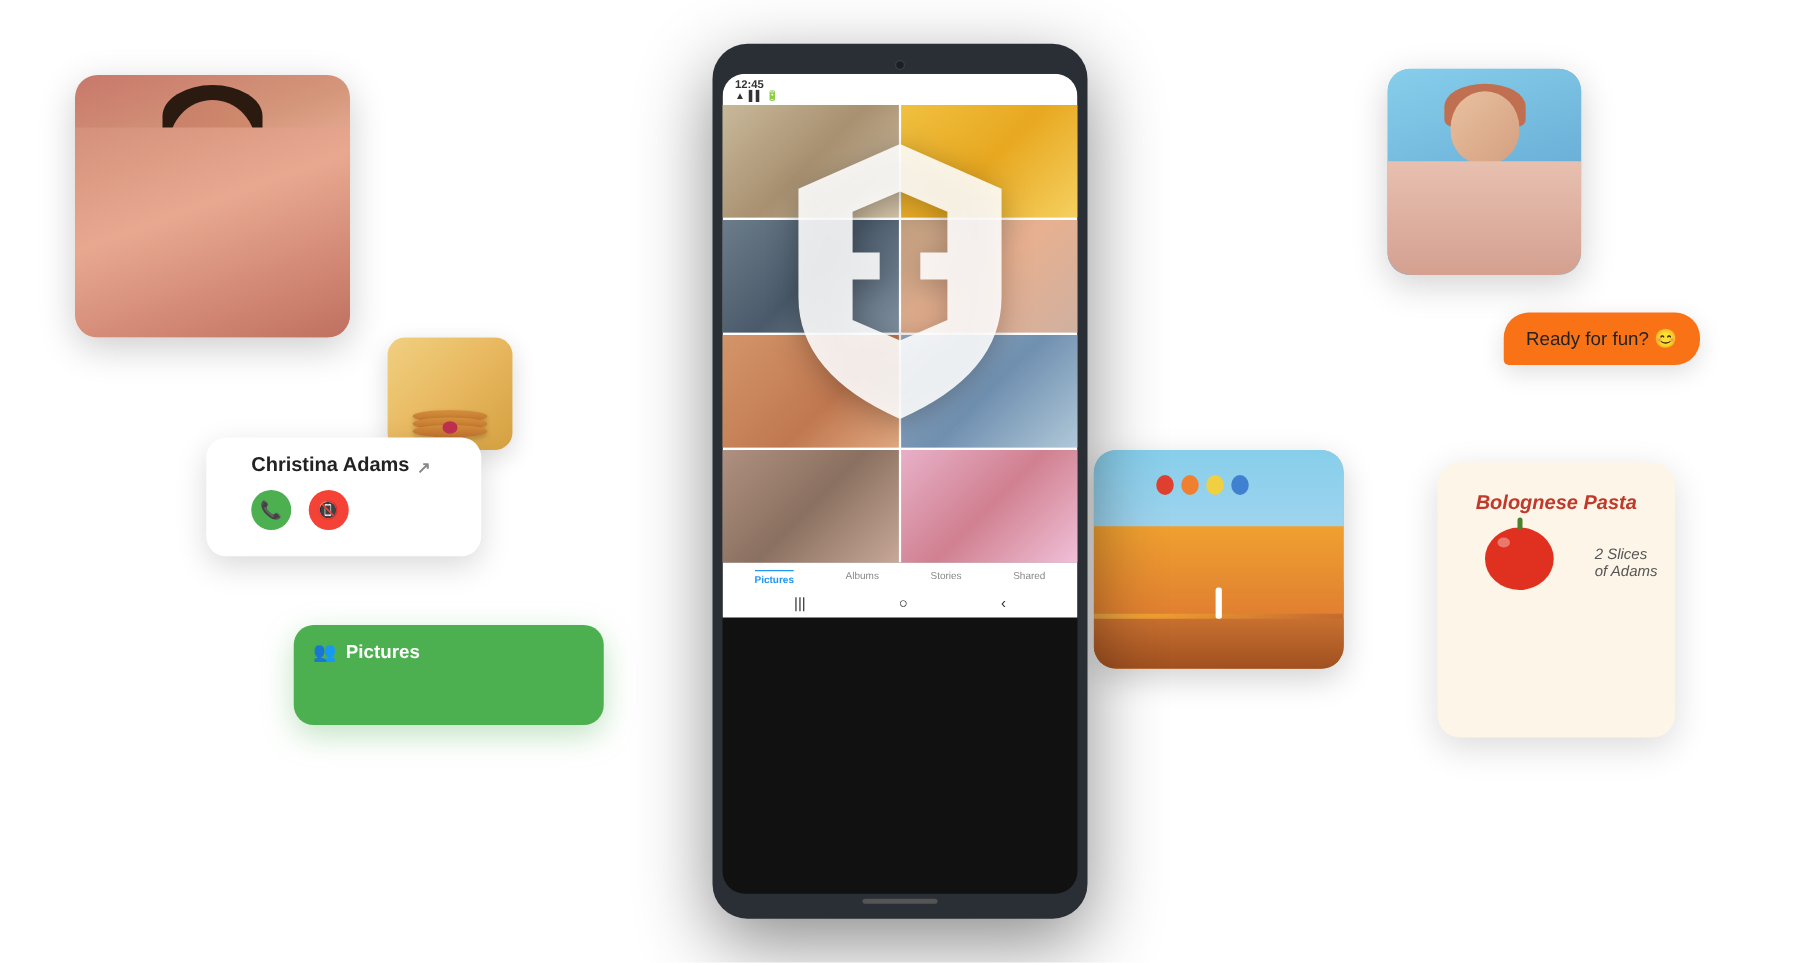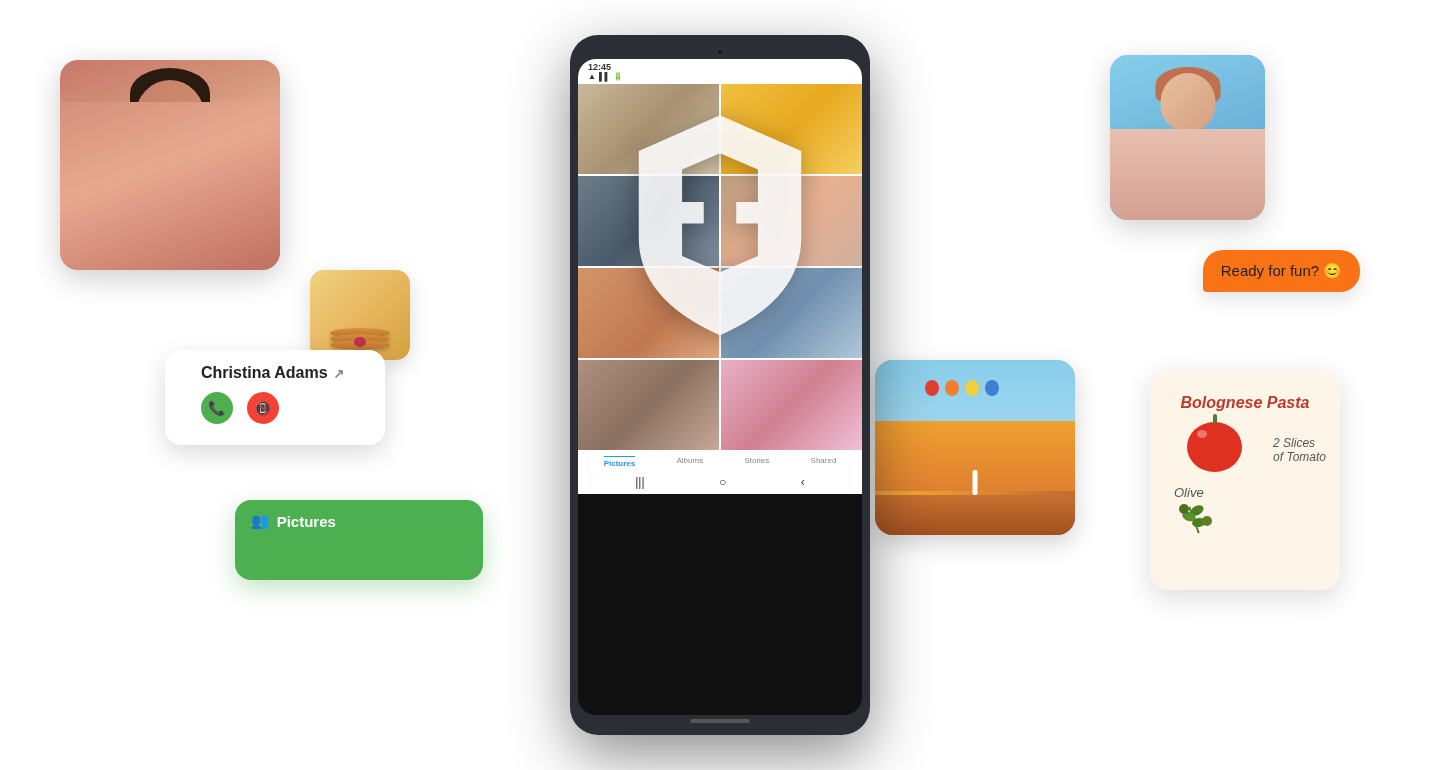--- a/index.html
+++ b/index.html
@@ -580,27 +580,16 @@
 
 <div class="recipe-card">
   <div class="recipe-title">Bolognese Pasta</div>
   <div style="display:flex;align-items:center;gap:8px;">
     <div class="recipe-tomato">
       <div class="recipe-tomato-stem"></div>
       <div class="recipe-tomato-shine"></div>
     </div>
     <div>
       <div style="font-size:12px;color:#555;font-style:italic;">2 Slices</div>
-      <div style="font-size:12px;color:#555;font-style:italic;">of Tomato</div>
+      <div style="font-size:12px;color:#555;font-style:italic;">of Adams</div>
     </div>
   </div>
-  <div class="recipe-olive">
-    <div class="recipe-olive-label">Olive</div>
-    <div class="olive-branch">
-      <div class="olive-stem"></div>
-      <div class="olive-leaf" style="top:2px;left:16px;transform:rotate(-30deg);background:#4a8020;"></div>
-      <div class="olive-leaf" style="top:8px;left:8px;transform:rotate(20deg);background:#5a9030;"></div>
-      <div class="olive-leaf" style="top:14px;left:18px;transform:rotate(-10deg);background:#4a8020;"></div>
-      <div class="olive-fruit" style="top:0;left:5px;background:#4a7020;"></div>
-      <div class="olive-fruit" style="top:12px;left:28px;background:#5a8020;"></div>
-    </div>
-  </div>
 </div>
 
 </body></html>

